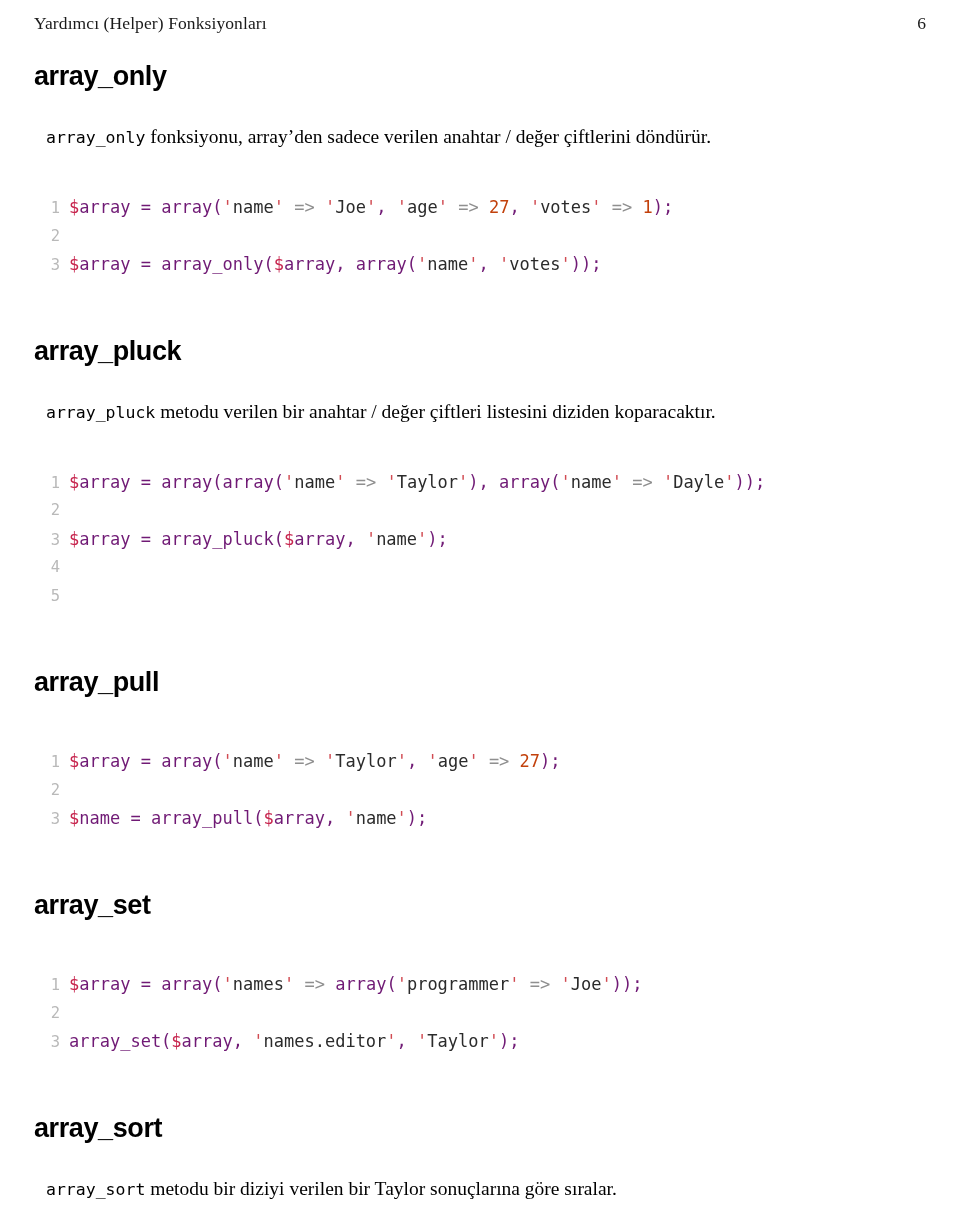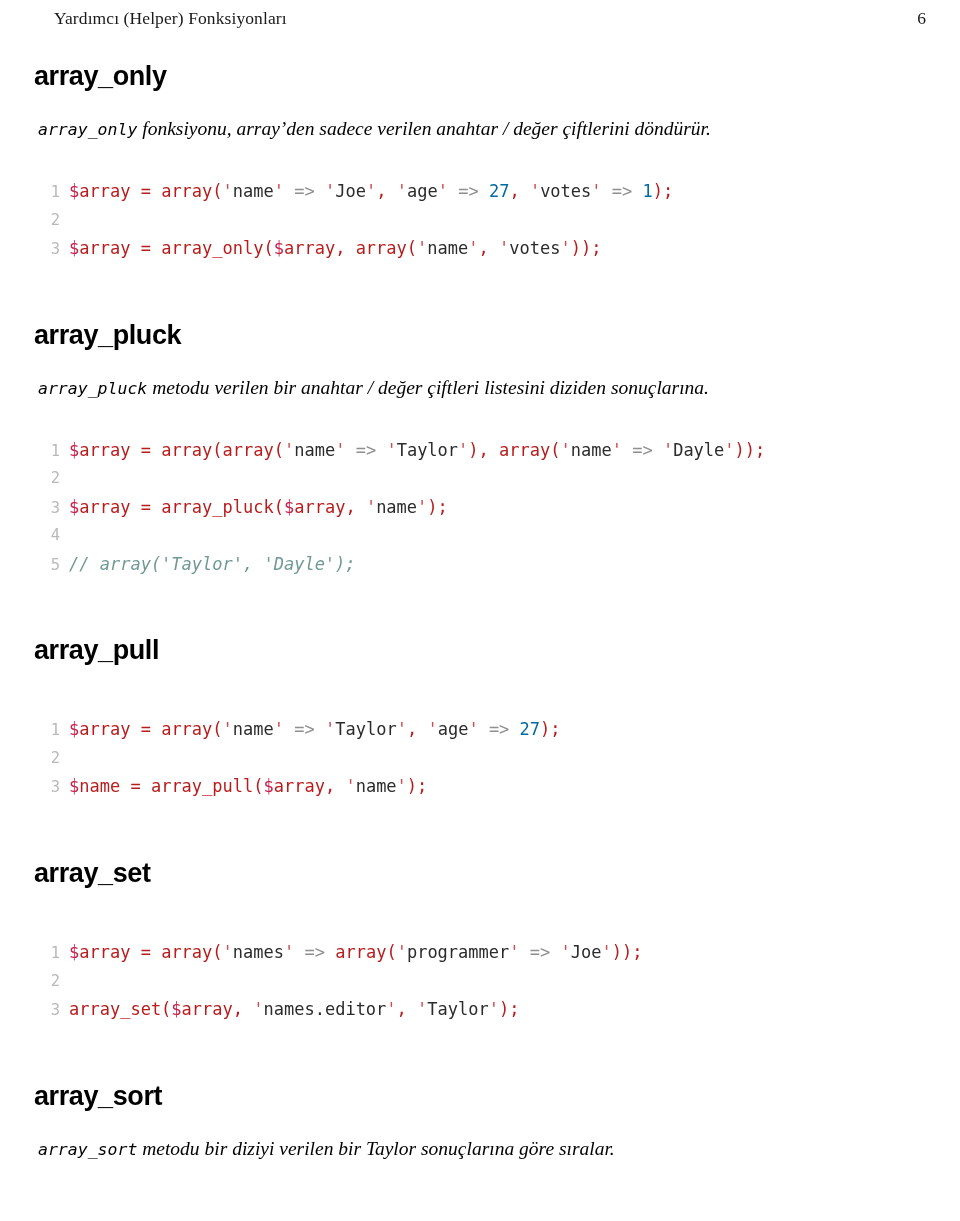--- a/index.html
+++ b/index.html
@@ -20,26 +20,25 @@
   .page {
     position: relative;
     width: 960px;
     padding: 0 34px 0 34px;
     box-sizing: border-box;
   }
 
   
   .page-header {
     display: flex;
-    align-items: flex-start;
+    align-items: flex-end;
     justify-content: space-between;
     padding-top: 10px;
     height: 32px;
     box-sizing: border-box;
-    margin-left: 20px;
   }
   .page-header-title {
     font-family: "Liberation Serif", "DejaVu Serif", serif;
     font-size: 17.5px;
     line-height: 1;
     color: #1a1a1a;
     letter-spacing: 0.1px;
   }
   .page-header-number {
     font-family: "Liberation Serif", "DejaVu Serif", serif;
@@ -59,24 +58,23 @@
     margin: 0;
     padding: 0;
   }
 
   
   p.body-text {
     font-family: "Liberation Serif", "DejaVu Serif", serif;
     font-size: 19.5px;
     line-height: 1.42;
     color: #000000;
-    margin: 4px;
+    margin: 12px;
     padding: 0;
     max-width: 895px;
-    font-style: italic;
   }
   p.body-text code,
   code.inline-code {
     font-family: "DejaVu Sans Mono", "Liberation Mono", monospace;
     font-size: 16.5px;
     color: #000000;
     white-space: pre;
   }
 
   
@@ -103,24 +101,24 @@
     user-select: none;
   }
   .code-content {
     padding-left: 9px;
     white-space: pre;
     color: #1b1b1b;
   }
 
   
   .tok-var   { color: #c7254e; }          
-  .tok-plain { color: #b91c1c; }
+  .tok-plain { color: #701a75; }
   .tok-quote { color: #d14b52; }          
   .tok-str   { color: #2b2b2b; }          
-  .tok-num   { color: #0369a1; }
+  .tok-num   { color: #c2410c; }
   .tok-op    { color: #8f8f8f; }          
   .tok-comment {
     color: #6f9a93;
     font-style: italic;
   }
 
   
   .sp-h2-top     { height: 30px; }
   .sp-h2-bottom  { height: 21px; }
   .sp-para-bottom{ height: 30px; }
@@ -144,28 +142,28 @@
       <div class="sp-para-bottom"></div>
       <div class="code-listing">
         <div class="code-line"><span class="code-gutter">1</span><span class="code-content"><span class="tok-var">$</span><span class="tok-plain">array </span><span class="tok-plain">= array(</span><span class="tok-quote">'</span><span class="tok-str">name</span><span class="tok-quote">'</span><span class="tok-plain"> </span><span class="tok-op">=&gt;</span><span class="tok-plain"> </span><span class="tok-quote">'</span><span class="tok-str">Joe</span><span class="tok-quote">'</span><span class="tok-plain">, </span><span class="tok-quote">'</span><span class="tok-str">age</span><span class="tok-quote">'</span><span class="tok-plain"> </span><span class="tok-op">=&gt;</span><span class="tok-plain"> </span><span class="tok-num">27</span><span class="tok-plain">, </span><span class="tok-quote">'</span><span class="tok-str">votes</span><span class="tok-quote">'</span><span class="tok-plain"> </span><span class="tok-op">=&gt;</span><span class="tok-plain"> </span><span class="tok-num">1</span><span class="tok-plain">);</span></span></div>
         <div class="code-line"><span class="code-gutter">2</span><span class="code-content"></span></div>
         <div class="code-line"><span class="code-gutter">3</span><span class="code-content"><span class="tok-var">$</span><span class="tok-plain">array </span><span class="tok-plain">= array_only(</span><span class="tok-var">$</span><span class="tok-plain">array, array(</span><span class="tok-quote">'</span><span class="tok-str">name</span><span class="tok-quote">'</span><span class="tok-plain">, </span><span class="tok-quote">'</span><span class="tok-str">votes</span><span class="tok-quote">'</span><span class="tok-plain">));</span></span></div>
       </div>
       <div class="sp-code-bottom"></div>
       <div class="sp-h2-top"></div>
       <h2 class="section-heading">array_pluck</h2>
       <div class="sp-h2-bottom"></div>
-      <p class="body-text"><code class="inline-code">array_pluck</code><span> metodu verilen bir anahtar / değer çiftleri listesini diziden sonuçlarına.</span></p>
+      <p class="body-text"><code class="inline-code">array_pluck</code><span> metodu verilen bir anahtar / değer çiftleri listesini diziden koparacaktır.</span></p>
       <div class="sp-para-bottom"></div>
       <div class="code-listing">
         <div class="code-line"><span class="code-gutter">1</span><span class="code-content"><span class="tok-var">$</span><span class="tok-plain">array </span><span class="tok-plain">= array(array(</span><span class="tok-quote">'</span><span class="tok-str">name</span><span class="tok-quote">'</span><span class="tok-plain"> </span><span class="tok-op">=&gt;</span><span class="tok-plain"> </span><span class="tok-quote">'</span><span class="tok-str">Taylor</span><span class="tok-quote">'</span><span class="tok-plain">), array(</span><span class="tok-quote">'</span><span class="tok-str">name</span><span class="tok-quote">'</span><span class="tok-plain"> </span><span class="tok-op">=&gt;</span><span class="tok-plain"> </span><span class="tok-quote">'</span><span class="tok-str">Dayle</span><span class="tok-quote">'</span><span class="tok-plain">));</span></span></div>
         <div class="code-line"><span class="code-gutter">2</span><span class="code-content"></span></div>
         <div class="code-line"><span class="code-gutter">3</span><span class="code-content"><span class="tok-var">$</span><span class="tok-plain">array </span><span class="tok-plain">= array_pluck(</span><span class="tok-var">$</span><span class="tok-plain">array, </span><span class="tok-quote">'</span><span class="tok-str">name</span><span class="tok-quote">'</span><span class="tok-plain">);</span></span></div>
         <div class="code-line"><span class="code-gutter">4</span><span class="code-content"></span></div>
-        <div class="code-line"><span class="code-gutter">5</span><span class="code-content"><span class="tok-comment">// array('Taylor', 'Dayle');</span></span></div>
+        <div class="code-line"><span class="code-gutter">5</span></div>
       </div>
       <div class="sp-code-bottom"></div>
       <div class="sp-h2-top"></div>
       <h2 class="section-heading">array_pull</h2>
       <div class="sp-h2-bottom"></div>
       <div class="sp-para-bottom"></div>
       <div class="code-listing">
         <div class="code-line"><span class="code-gutter">1</span><span class="code-content"><span class="tok-var">$</span><span class="tok-plain">array </span><span class="tok-plain">= array(</span><span class="tok-quote">'</span><span class="tok-str">name</span><span class="tok-quote">'</span><span class="tok-plain"> </span><span class="tok-op">=&gt;</span><span class="tok-plain"> </span><span class="tok-quote">'</span><span class="tok-str">Taylor</span><span class="tok-quote">'</span><span class="tok-plain">, </span><span class="tok-quote">'</span><span class="tok-str">age</span><span class="tok-quote">'</span><span class="tok-plain"> </span><span class="tok-op">=&gt;</span><span class="tok-plain"> </span><span class="tok-num">27</span><span class="tok-plain">);</span></span></div>
         <div class="code-line"><span class="code-gutter">2</span><span class="code-content"></span></div>
         <div class="code-line"><span class="code-gutter">3</span><span class="code-content"><span class="tok-var">$</span><span class="tok-plain">name </span><span class="tok-plain">= array_pull(</span><span class="tok-var">$</span><span class="tok-plain">array, </span><span class="tok-quote">'</span><span class="tok-str">name</span><span class="tok-quote">'</span><span class="tok-plain">);</span></span></div>

